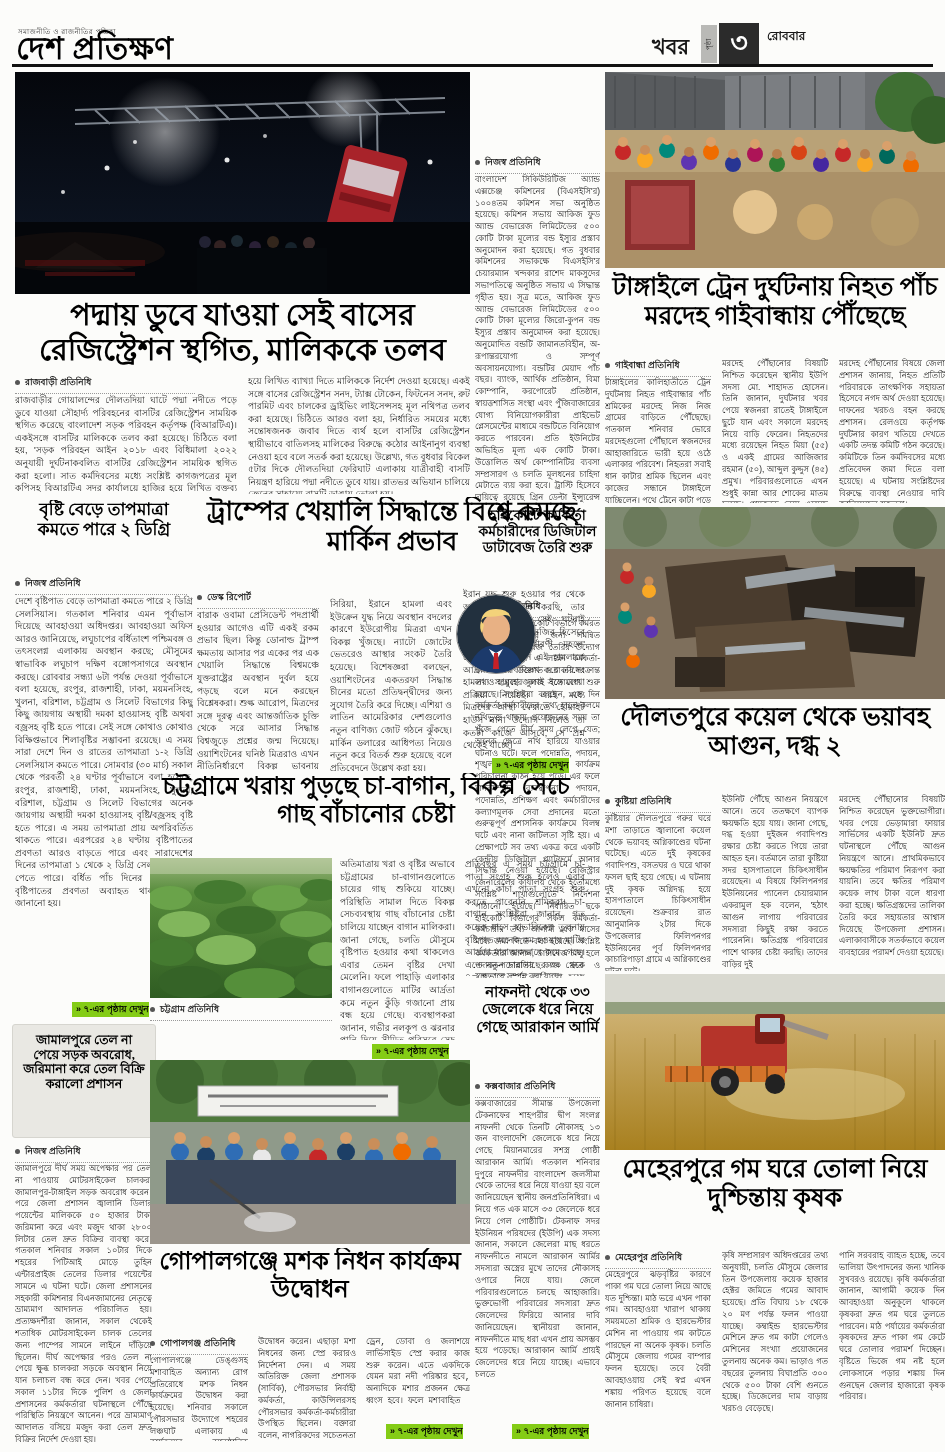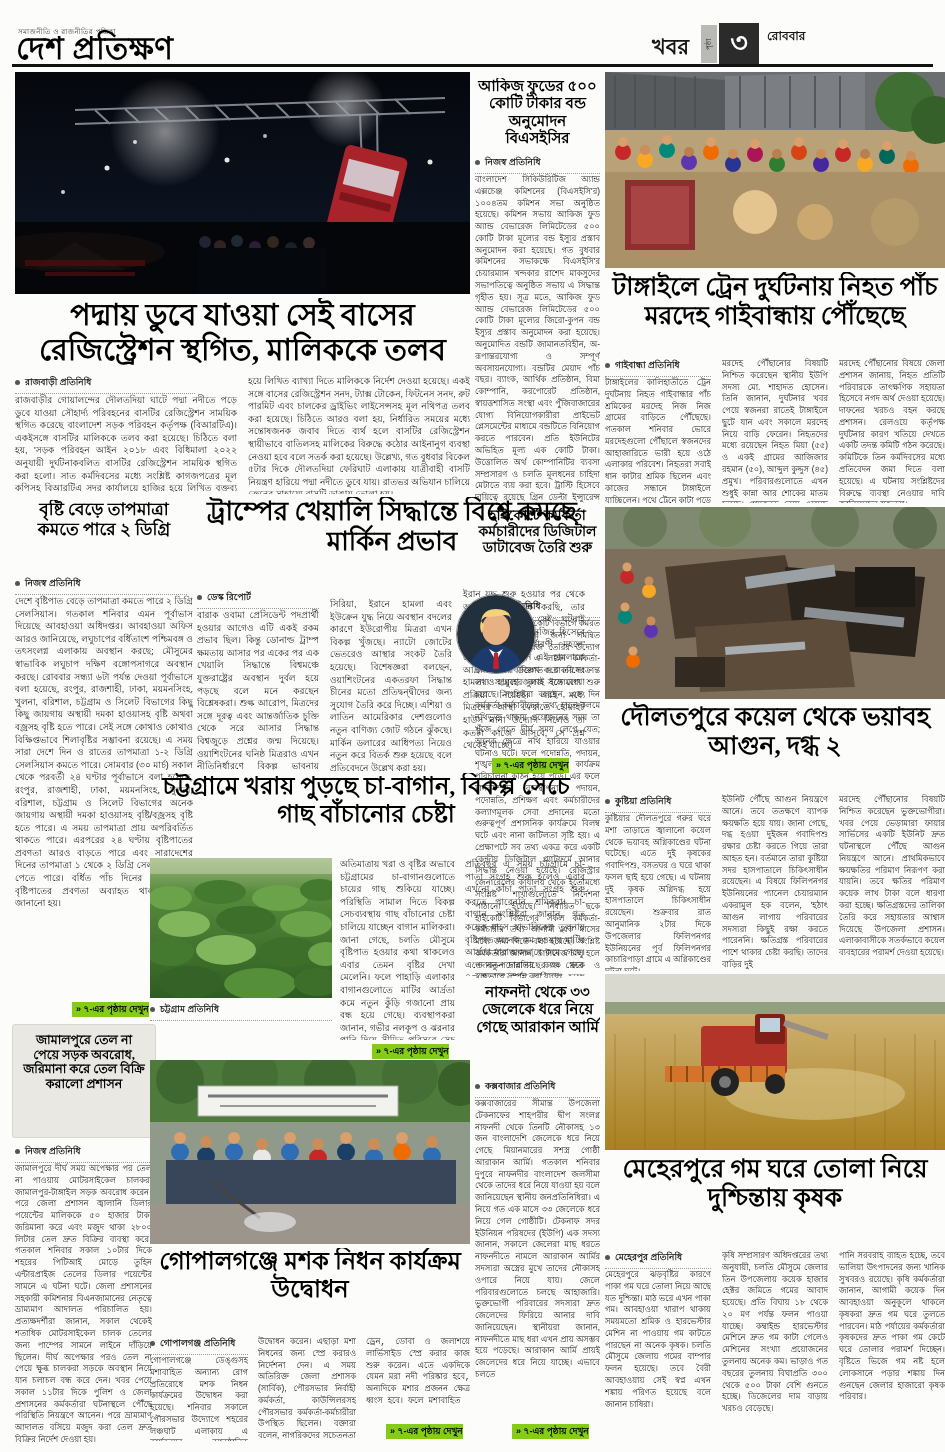--- a/index.html
+++ b/index.html
@@ -109,21 +109,20 @@
   </div>
 
   <div class="abs headline" style="left:15px;top:298px;width:455px;height:78px;font-size:30px;">পদ্মায় ডুবে যাওয়া সেই বাসের রেজিস্ট্রেশন স্থগিত, মালিককে তলব</div>
   <div class="abs byline" style="left:15px;top:375px;width:180px;">
     <span class="bullet"></span>
     <span>রাজবাড়ী প্রতিনিধি</span>
   </div>
   <div class="abs body" style="left:15px;top:394px;width:222px;height:100px;">রাজবাড়ীর গোয়ালন্দের দৌলতদিয়া ঘাটে পদ্মা নদীতে পড়ে ডুবে যাওয়া সৌহার্দ্য পরিবহনের বাসটির রেজিস্ট্রেশন সাময়িক স্থগিত করেছে বাংলাদেশ সড়ক পরিবহন কর্তৃপক্ষ (বিআরটিএ)। একইসঙ্গে বাসটির মালিককে তলব করা হয়েছে। চিঠিতে বলা হয়, 'সড়ক পরিবহন আইন ২০১৮ এবং বিধিমালা ২০২২ অনুযায়ী দুর্ঘটনাকবলিত বাসটির রেজিস্ট্রেশন সাময়িক স্থগিত করা হলো। সাত কর্মদিবসের মধ্যে সংশ্লিষ্ট কাগজপত্রের মূল কপিসহ বিআরটিএ সদর কার্যালয়ে হাজির হয়ে লিখিত বক্তব্য দিতে হবে।' জানা গেছে, গত বুধবার দৌলতদিয়া ৫ নম্বর ফেরিঘাটে যাত্রীসহ বাসটি নদীতে পড়ে যায়। এ ঘটনায় নারী-শিশুসহ কয়েকজন যাত্রী আহত হন। পাঁচ ঘণ্টা চেষ্টার পর ক্রেন দিয়ে বাসটি উদ্ধার করা হয়েছে। পীড় জনও গুরুতর অবস্থায় হাসপাতালে রয়েছেন।</div>
   <div class="abs body" style="left:248px;top:375px;width:222px;height:119px;">হয়ে লিখিত ব্যাখ্যা দিতে মালিককে নির্দেশ দেওয়া হয়েছে। একই সঙ্গে বাসের রেজিস্ট্রেশন সনদ, ট্যাক্স টোকেন, ফিটনেস সনদ, রুট পারমিট এবং চালকের ড্রাইভিং লাইসেন্সসহ মূল নথিপত্র তলব করা হয়েছে। চিঠিতে আরও বলা হয়, নির্ধারিত সময়ের মধ্যে সন্তোষজনক জবাব দিতে ব্যর্থ হলে বাসটির রেজিস্ট্রেশন স্থায়ীভাবে বাতিলসহ মালিকের বিরুদ্ধে কঠোর আইনানুগ ব্যবস্থা নেওয়া হবে বলে সতর্ক করা হয়েছে। উল্লেখ্য, গত বুধবার বিকেল ৫টার দিকে দৌলতদিয়া ফেরিঘাট এলাকায় যাত্রীবাহী বাসটি নিয়ন্ত্রণ হারিয়ে পদ্মা নদীতে ডুবে যায়। রাতভর অভিযান চালিয়ে ক্রেনের সাহায্যে বাসটি ডাঙায় তোলা হয়।</div>
 
-  <div class="abs headline" style="left:475px;top:78px;width:125px;height:74px;font-size:15px;">আকিজ ফুডের ৫০০ কোটি টাকার বন্ড অনুমোদন বিএসইসির</div>
   <div class="abs byline" style="left:475px;top:155px;width:125px;">
     <span class="bullet"></span>
     <span>নিজস্ব প্রতিনিধি</span>
   </div>
   <div class="abs body small" style="left:475px;top:174px;width:125px;height:330px;">বাংলাদেশ সিকিউরিটিজ অ্যান্ড এক্সচেঞ্জ কমিশনের (বিএসইসি'র) ১০০৪তম কমিশন সভা অনুষ্ঠিত হয়েছে। কমিশন সভায় আকিজ ফুড অ্যান্ড বেভারেজ লিমিটেডের ৫০০ কোটি টাকা মূল্যের বন্ড ইস্যুর প্রস্তাব অনুমোদন করা হয়েছে। গত বুধবার কমিশনের সভাকক্ষে বিএসইসি'র চেয়ারম্যান খন্দকার রাশেদ মাকসুদের সভাপতিত্বে অনুষ্ঠিত সভায় এ সিদ্ধান্ত গৃহীত হয়। সূত্র মতে, আকিজ ফুড অ্যান্ড বেভারেজ লিমিটেডের ৫০০ কোটি টাকা মূল্যের জিরো-কুপন বন্ড ইস্যুর প্রস্তাব অনুমোদন করা হয়েছে। অনুমোদিত বন্ডটি জামানতবিহীন, অ-রূপান্তরযোগ্য ও সম্পূর্ণ অবসায়নযোগ্য। বন্ডটির মেয়াদ পাঁচ বছর। ব্যাংক, আর্থিক প্রতিষ্ঠান, বিমা কোম্পানি, করপোরেট প্রতিষ্ঠান, স্বায়ত্তশাসিত সংস্থা এবং পুঁজিবাজারের যোগ্য বিনিয়োগকারীরা প্রাইভেট প্লেসমেন্টের মাধ্যমে বন্ডটিতে বিনিয়োগ করতে পারবেন। প্রতি ইউনিটের অভিহিত মূল্য এক কোটি টাকা। উত্তোলিত অর্থ কোম্পানিটির ব্যবসা সম্প্রসারণ ও চলতি মূলধনের চাহিদা মেটাতে ব্যয় করা হবে। ট্রাস্টি হিসেবে দায়িত্বে রয়েছে গ্রিন ডেল্টা ইন্স্যুরেন্স এবং লিড অ্যারেঞ্জার সিটি ব্যাংক ক্যাপিটাল রিসোর্সেস লিমিটেড। বিএসইসি'র পরিচালক ও মুখপাত্র ফারহানা ফারুকী স্বাক্ষরিত এক সংবাদ বিজ্ঞপ্তিতে এ তথ্য জানানো হয়।</div>
 
   <div class="abs headline" style="left:475px;top:508px;width:125px;height:88px;font-size:14px;">হাইকোর্টে কর্মকর্তা কর্মচারীদের ডিজিটাল ডাটাবেজ তৈরি শুরু</div>
   <div class="abs byline" style="left:475px;top:599px;width:125px;">
     <span class="bullet"></span>
     <span>নিজস্ব প্রতিনিধি</span>

